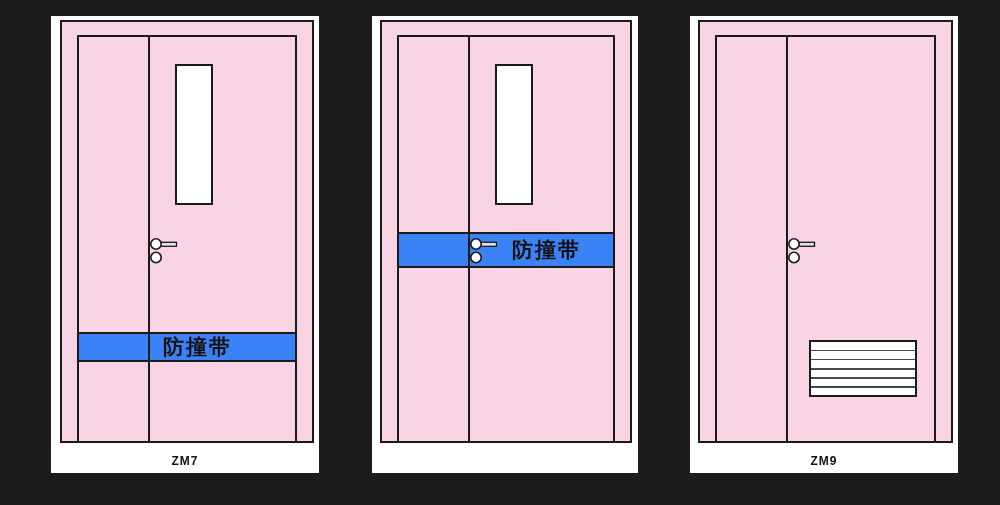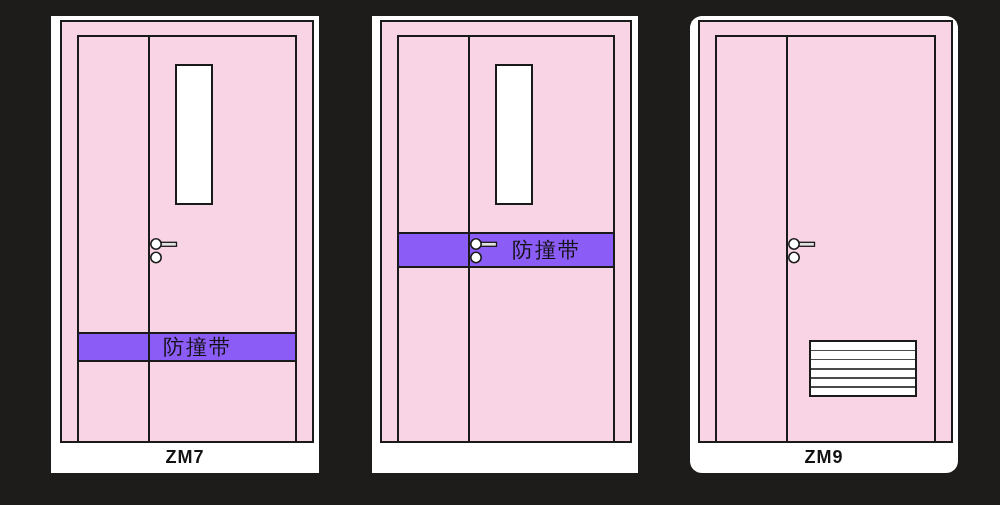--- a/index.html
+++ b/index.html
@@ -16,21 +16,21 @@
     overflow: hidden;
   }
   .stage { position: relative; width: 1000px; height: 505px; background: var(--bg); }
 
   .panel {
     position: absolute; top: 16px; width: 268px; height: 457px;
     background: var(--panel-bg);
   }
   #panel-zm7 { left: 51px; }
   #panel-zm8 { left: 372px; width: 266px; }
-  #panel-zm9 { left: 690px; border-radius: 12px; }
+  #panel-zm9 { left: 690px; }
 
   .door {
     position: absolute; left: 8px; top: 4px;
     width: 252px; height: 423px;
     background: var(--pink);
     border: 2px solid var(--line);
   }
   #panel-zm7 .door { left: 9px; width: 254px; }
   #panel-zm9 .door { width: 255px; }
 
@@ -44,23 +44,24 @@
     background: var(--line); z-index: 2;
   }
 
   .window {
     position: absolute; left: 96px; top: 27px; width: 38px; height: 141px;
     background: #ffffff; border: 2px solid var(--line); z-index: 1;
   }
 
   .band {
     position: absolute; left: 0; right: 0;
-    background: #8b5cf6;
+    background: #3b82f6;
     border-top: 2px solid var(--line); border-bottom: 2px solid var(--line);
     z-index: 1;
+    font-weight: bold;
   }
   .band-low  { top: 295px; height: 30px; }
   .band-mid  { top: 195px; height: 36px; }
 
   .band-text {
     position: absolute; top: 50%; transform: translateY(-50%);
     font-family: "Liberation Serif", "DejaVu Serif", serif;
     font-size: 21px; color: #111; white-space: nowrap; z-index: 3;
     letter-spacing: 2px;
   }
@@ -74,21 +75,21 @@
     border: 2px solid var(--line);
     background: repeating-linear-gradient(to bottom,
       #ffffff 0px, #ffffff 7.5px, #4a4a4a 7.5px, #4a4a4a 9.2px);
     z-index: 1;
   }
 
   .panel-label {
     position: absolute; left: 0; right: 0; bottom: 5px;
     text-align: center;
     font-family: "Liberation Sans", sans-serif;
-    font-weight: bold; font-size: 18px; color: #111;
+    font-weight: bold; font-size: 12px; color: #111;
     letter-spacing: 1px;
   }
 </style>
 </head>
 <body>
 
 <div class="stage">
 
   <div class="panel" id="panel-zm7">
     <div class="door">

